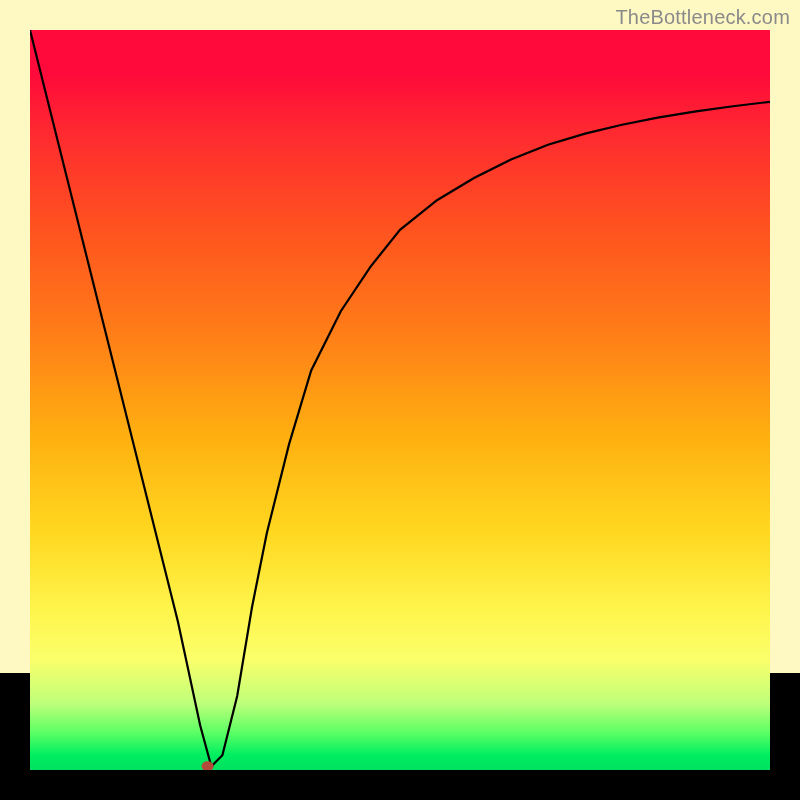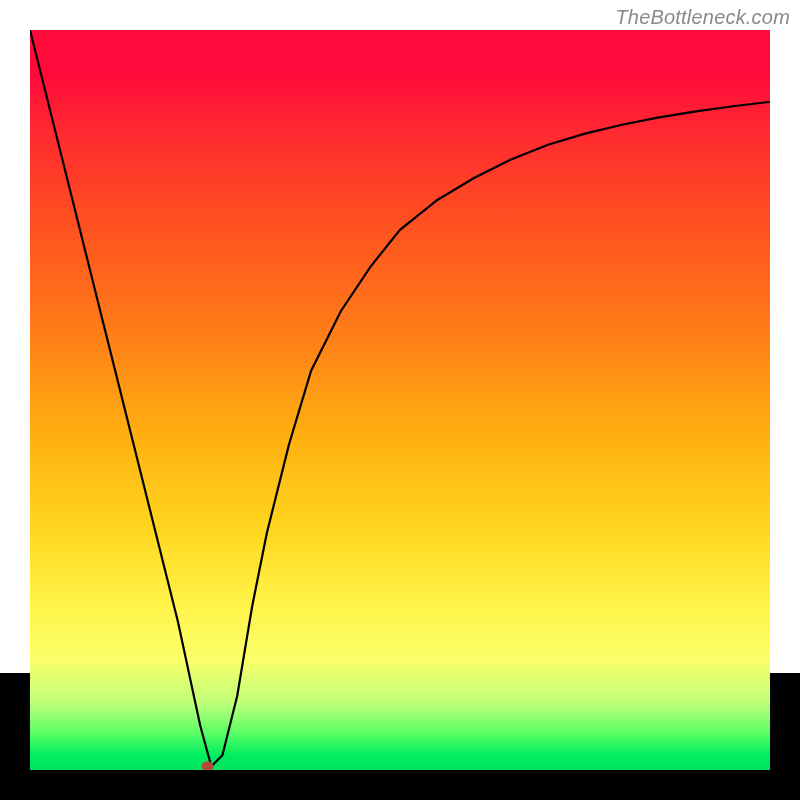--- a/index.html
+++ b/index.html
@@ -8,22 +8,21 @@
     width: 800px;
     height: 800px;
     background: #000000;
     overflow: hidden;
     font-family: Arial, Helvetica, sans-serif;
   }
   .stage {
     position: relative;
     width: 800px;
     height: 673px;
-    background: #ffffff;
-    font-style: italic;
+    background: #fef9c3;
   }
   .plot-area {
     position: absolute;
     left: 30px;
     top: 30px;
     width: 740px;
     height: 740px;
     
     background: linear-gradient(to bottom,
       #ff0a3a 0%,

